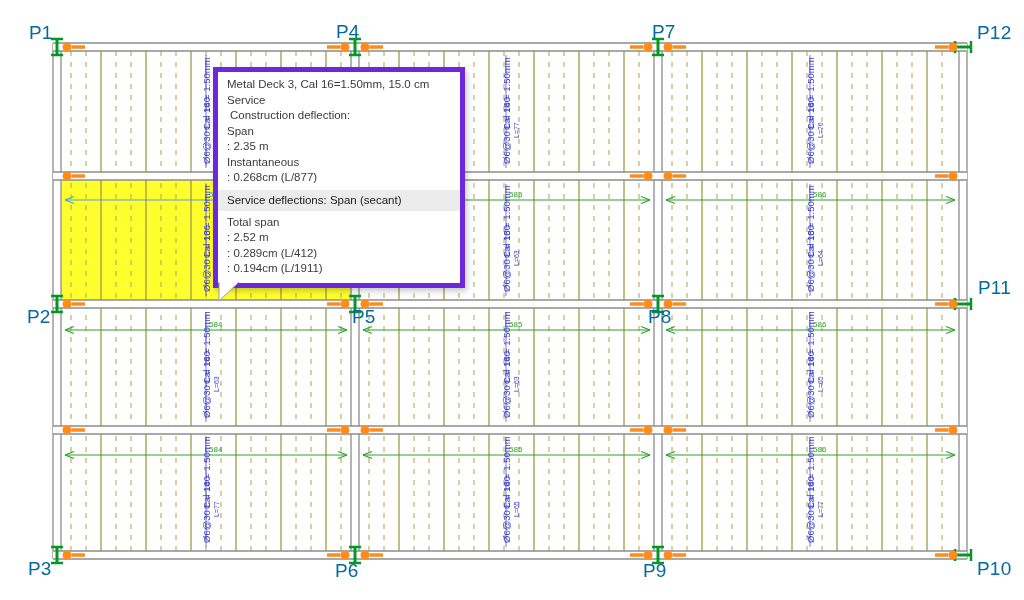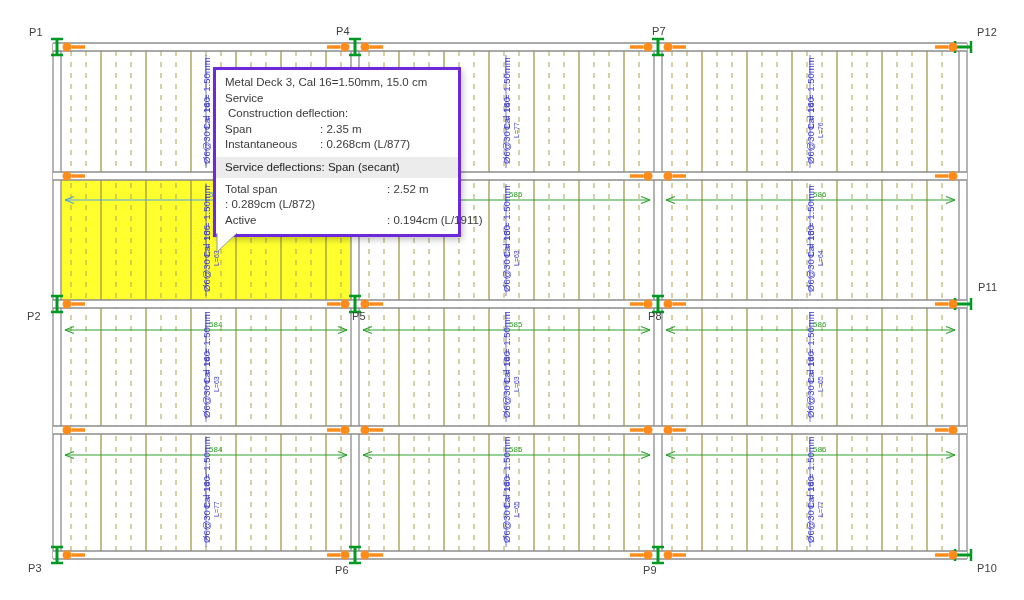--- a/index.html
+++ b/index.html
@@ -1,26 +1,26 @@
 <!DOCTYPE html>
 <html><head>
 <meta charset="utf-8">
 <style>
   html,body{margin:0;padding:0;background:#fff;}
   .canvas{position:relative;width:1024px;height:600px;background:#ffffff;overflow:hidden;
           font-family:"Liberation Sans",sans-serif;}
   #plan-wrap, #plan-wrap svg{position:absolute;left:0;top:0;width:1024px;height:600px;}
-  .plabel{position:absolute;color:#404040;font-size:11px;line-height:13px;font-weight:500;
+  .plabel{position:absolute;color:#0369a1;font-size:19px;line-height:13px;font-weight:500;
           letter-spacing:.2px;white-space:nowrap;}
   .tooltip{position:absolute;left:213px;top:67px;width:242px;background:#ffffff;
-           border:3px solid #6d28d9;box-shadow:2px 3px 6px rgba(0,0,0,.22);
+           border:5px solid #6d28d9;box-shadow:2px 3px 6px rgba(0,0,0,.22);
            font-size:11.5px;color:#3a3a3a;z-index:5;padding:5px 0 6px 0;}
   .tt-line{padding:0 9px;line-height:15.5px;white-space:nowrap;}
   .tt-indent{padding-left:12px;}
-  .tt-row{display:flex;padding:0 9px;line-height:15.5px;white-space:nowrap;}
+  .tt-row{display:flex;padding:0 9px;line-height:15.5px;white-space:nowrap;flex-direction:column;}
   .tt-row .lab{flex:0 0 auto;}
   .tt-row.cons .lab{width:95px;}
   .tt-row.serv .lab{width:162px;}
   .tt-section{background:#ececec;font-weight:normal;color:#222;
               padding:3px 9px;margin:4px 0;line-height:15px;white-space:nowrap;}
   .tt-tail{position:absolute;left:0;top:100%;margin-top:-1px;width:24px;height:20px;}
 </style>
 </head>
 <body>
 
@@ -389,24 +389,23 @@
           <span class="val">: 0.268cm (L/877)</span>
         </div>
       </div>
     <div class="tt-section">Service deflections: Span (secant)</div>
     <div id="tt-serv-rows">
         <div class="tt-row serv">
           <span class="lab">Total span</span>
           <span class="val">: 2.52 m</span>
         </div>
         <div class="tt-row serv">
-          <span class="val">: 0.289cm (L/872)</span>
+          <span class="val">: 0.289cm (L/412)</span>
         </div>
         <div class="tt-row serv">
-          <span class="lab">Active</span>
           <span class="val">: 0.194cm (L/1911)</span>
         </div>
       </div>
     <svg class="tt-tail" viewBox="0 0 24 20">
       <polygon points="1,0 21,0 1,19" fill="#ffffff"></polygon>
       <path d="M1,0 L1,19 L21,0" fill="none" stroke="#9b9b9b" stroke-width="1"></path>
     </svg>
   </div>
 
 </div>

